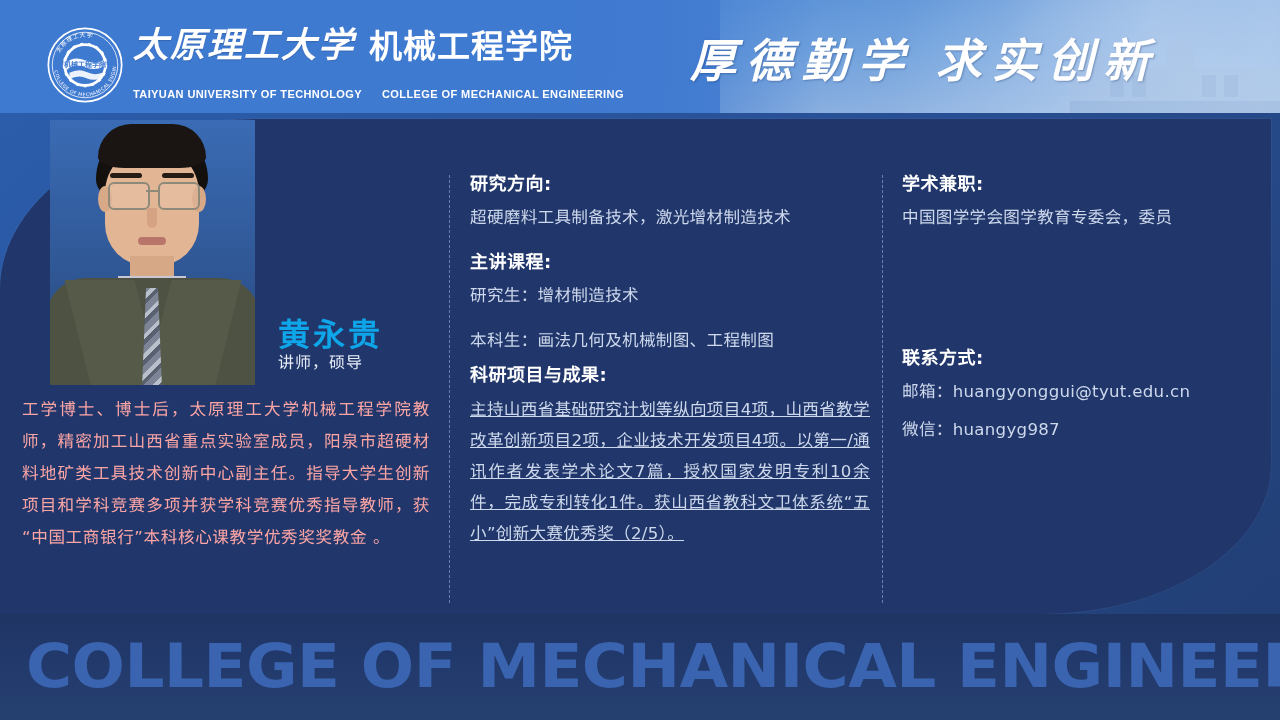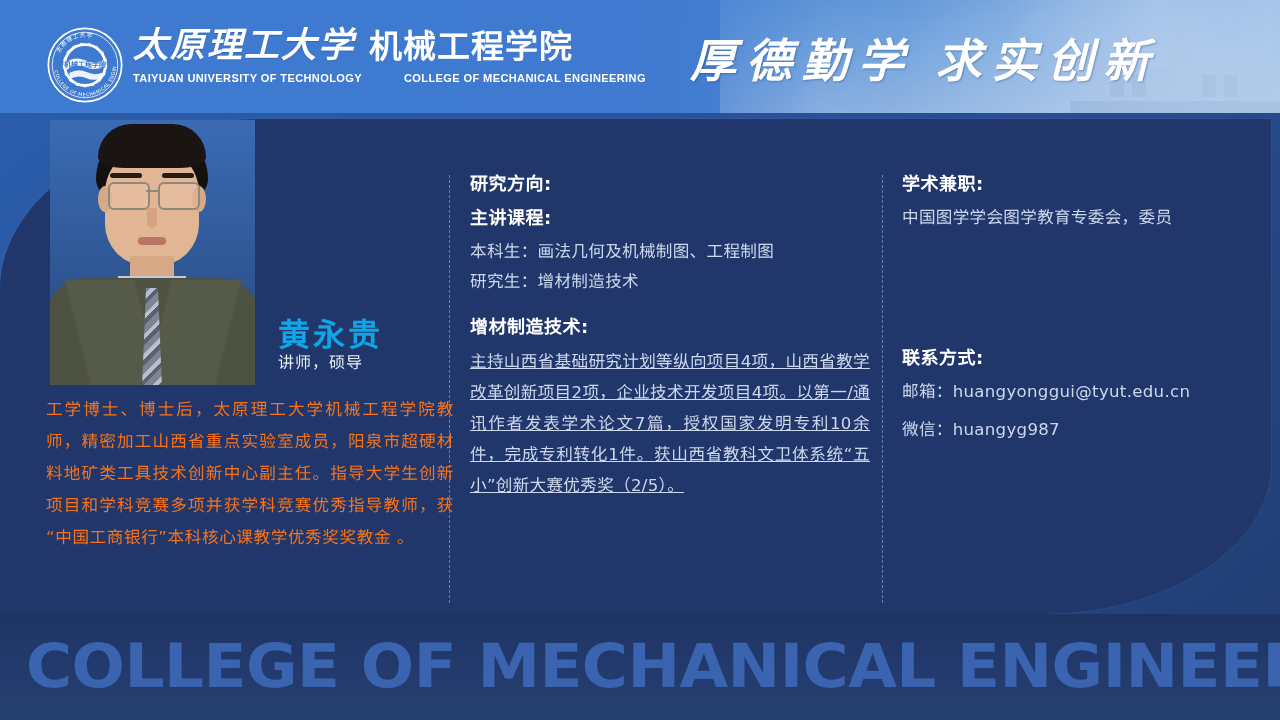--- a/index.html
+++ b/index.html
@@ -78,22 +78,22 @@
   }
   .wm-cn-block {
     font-family: "DejaVu Sans", sans-serif;
     font-size: 33px;
     font-weight: 700;
     letter-spacing: 1px;
     line-height: 1;
   }
   .wm-sub-row {
     display: flex;
-    gap: 32px;
-    margin-top: 9px;
+    gap: 10px;
+    margin-top: 25px;
   }
   .wm-en {
     font-size: 11.5px;
     font-weight: 700;
     letter-spacing: .4px;
     transform: scaleX(.96);
     transform-origin: left center;
     white-space: nowrap;
   }
   #motto {
@@ -166,27 +166,26 @@
     left: 278px; top: 230px;
     color: #e7ecf6;
     font-size: 16px;
     letter-spacing: 1px;
     font-family: "DejaVu Sans", sans-serif;
   }
   #bio {
     position: absolute;
     left: 22px; top: 275px;
     width: 408px;
-    color: #f97316;
+    color: #fca5a5;
     font-size: 16.6px;
     line-height: 32px;
     letter-spacing: .6px;
     text-align: justify;
     font-family: "DejaVu Sans", sans-serif;
-    margin-left: 24px;
   }
 
   
   .divider {
     position: absolute;
     top: 56px;
     width: 0;
     height: 428px;
     border-left: 1px dashed #7e9ac9;
     opacity: .75;
@@ -343,28 +342,29 @@
     <div id="name">黄永贵</div>
     <div id="title">讲师，硕导</div>
     <div id="bio">工学博士、博士后，太原理工大学机械工程学院教师，精密加工山西省重点实验室成员，阳泉市超硬材料地矿类工具技术创新中心副主任。指导大学生创新项目和学科竞赛多项并获学科竞赛优秀指导教师，获“中国工商银行”本科核心课教学优秀奖奖教金 。</div>
 
     <div class="divider" id="divider-1"></div>
     <div class="divider" id="divider-2"></div>
 
     <div id="col-mid">
       <div class="sec">
         <h3 class="sec-h">研究方向:</h3>
+        <p class="sec-b">超硬磨料工具制备技术，激光增材制造技术</p>
       </div>
       <div class="sec">
         <h3 class="sec-h">主讲课程:</h3>
+        <p class="sec-b tight">研究生：增材制造技术</p>
         <p class="sec-b tight" style="margin-bottom:0">本科生：画法几何及机械制图、工程制图</p>
-        <p class="sec-b tight">研究生：增材制造技术</p>
-      </div>
-      <div class="sec">
-        <h3 class="sec-h">增材制造技术:</h3>
+      </div>
+      <div class="sec">
+        <h3 class="sec-h">科研项目与成果:</h3>
         <p class="sec-b just">主持山西省基础研究计划等纵向项目4项，山西省教学改革创新项目2项，企业技术开发项目4项。以第一/通讯作者发表学术论文7篇，授权国家发明专利10余件，完成专利转化1件。获山西省教科文卫体系统“五小”创新大赛优秀奖（2/5）。</p>
       </div>
     </div>
 
     <div id="col-right">
       <div class="sec">
         <h3 class="sec-h">学术兼职:</h3>
         <p class="sec-b">中国图学学会图学教育专委会，委员</p>
       </div>
       <div class="gap-lg"></div>

